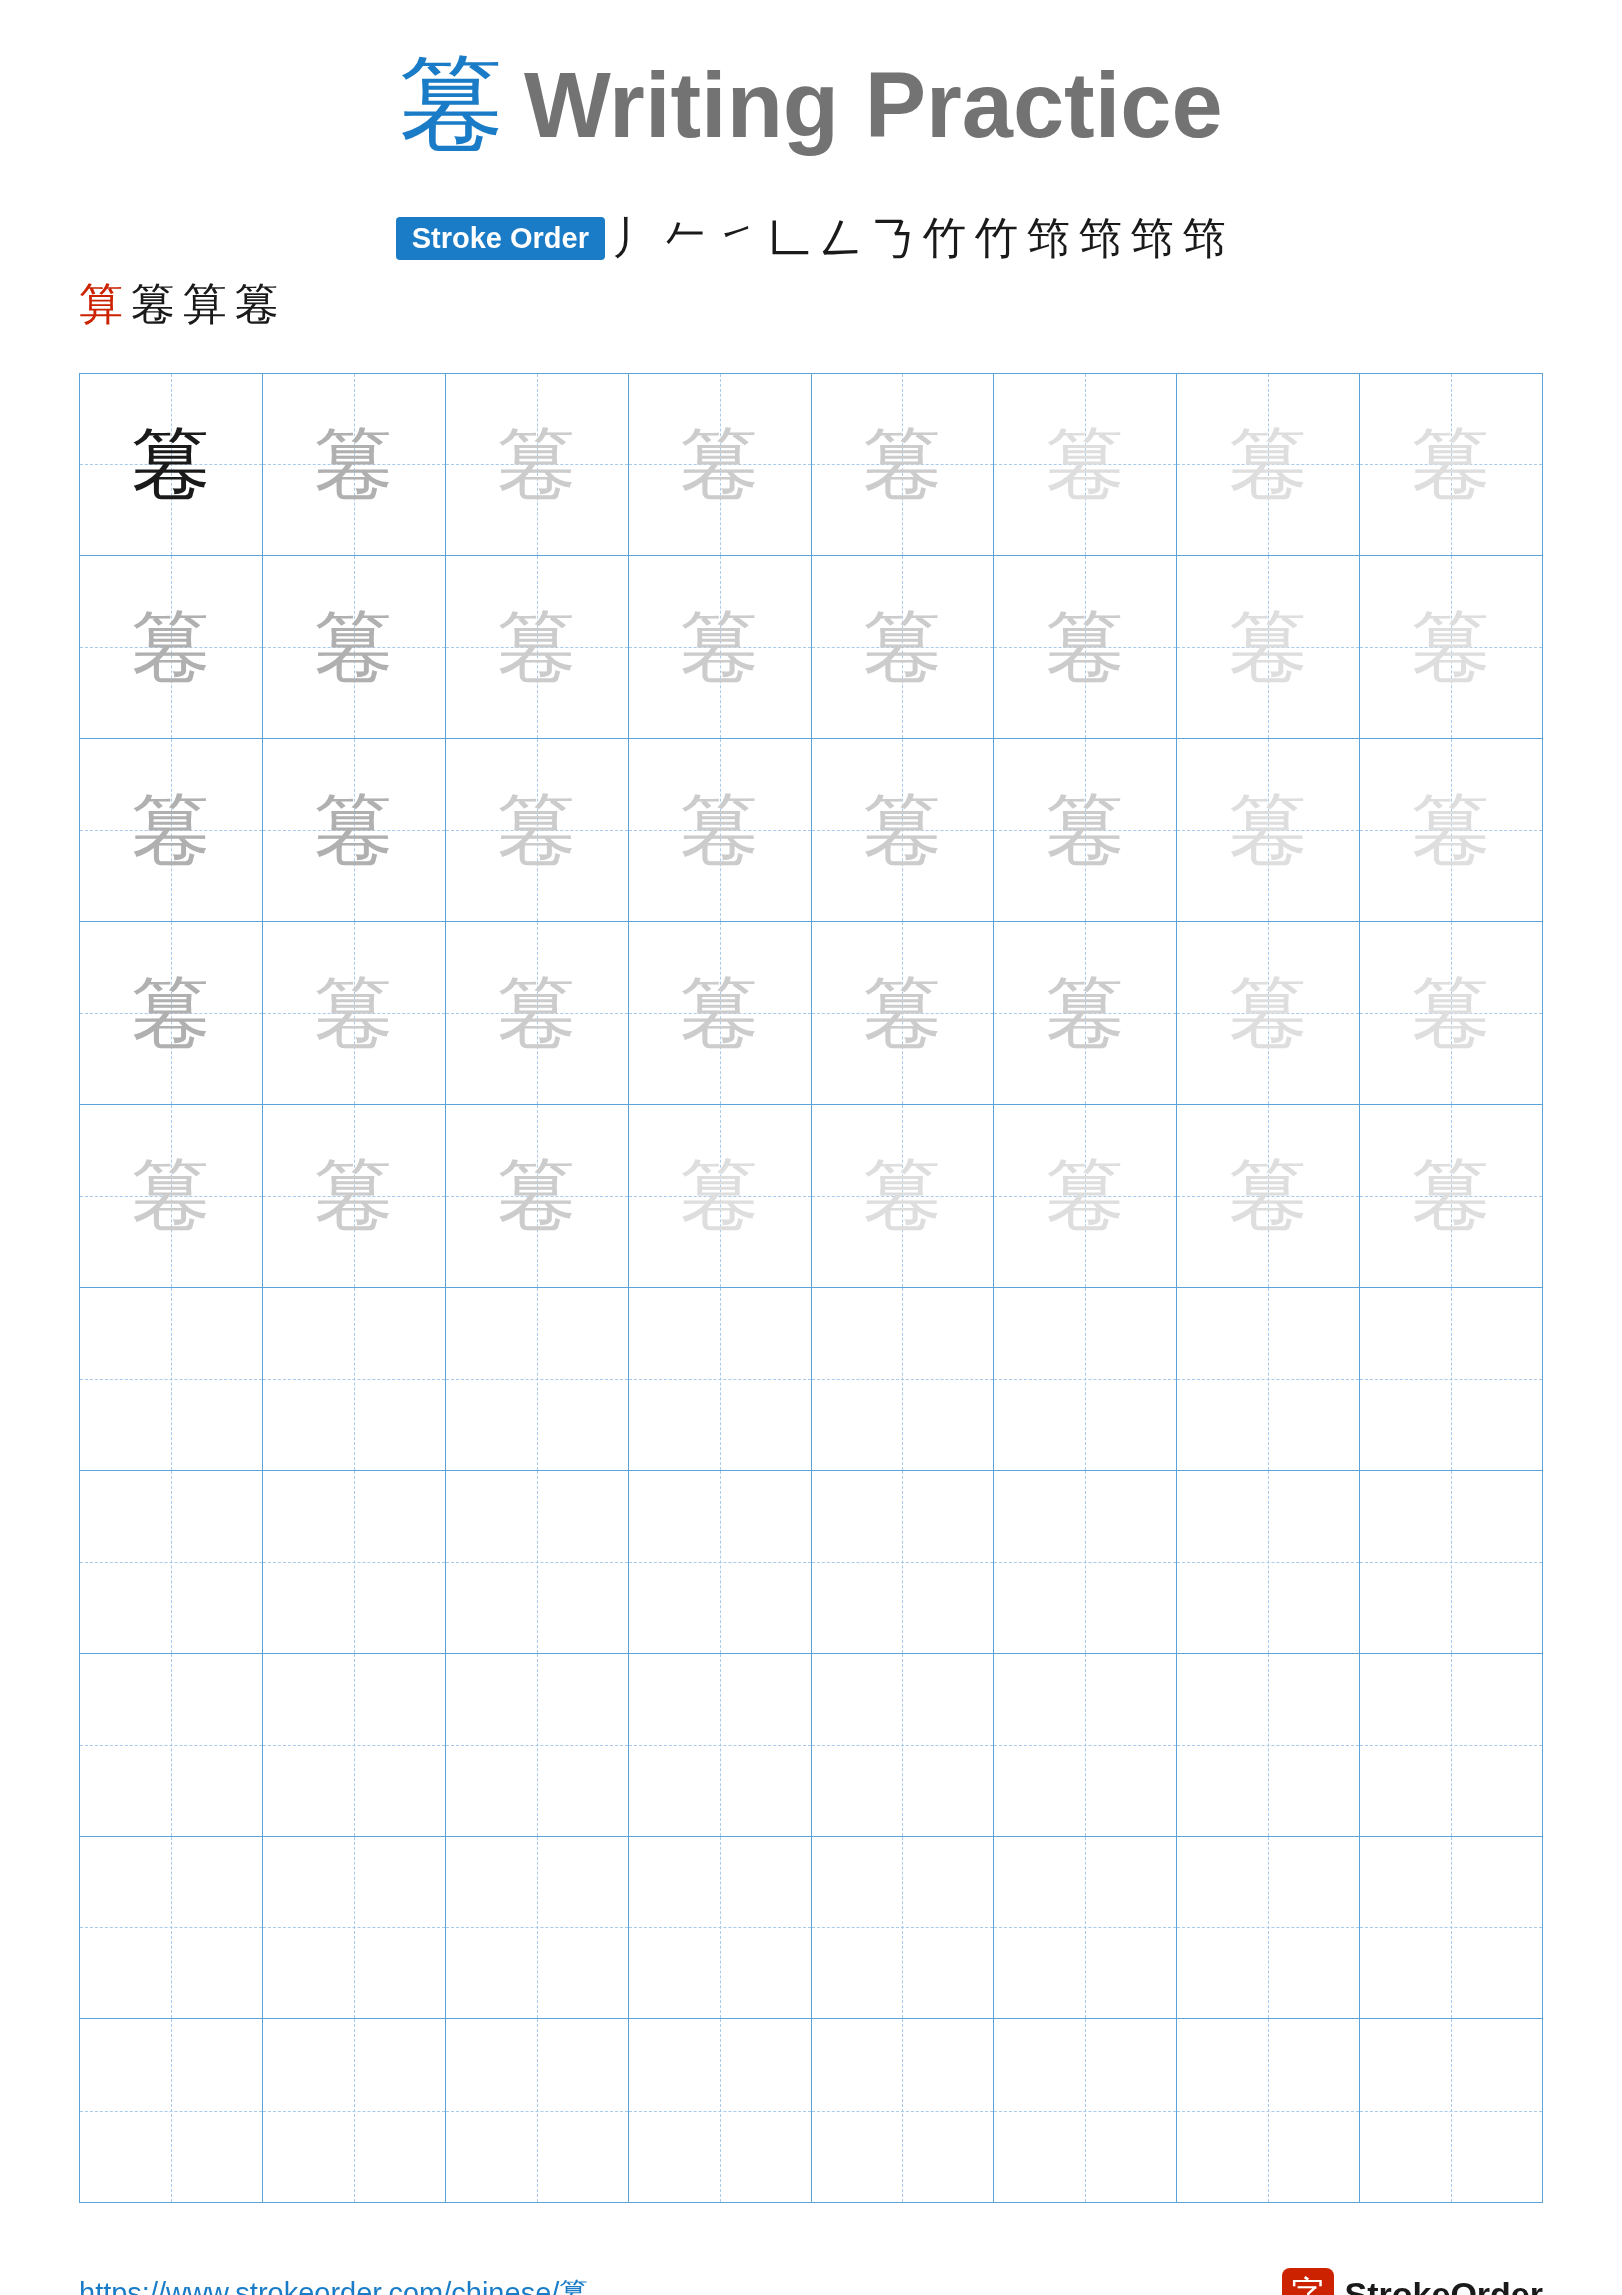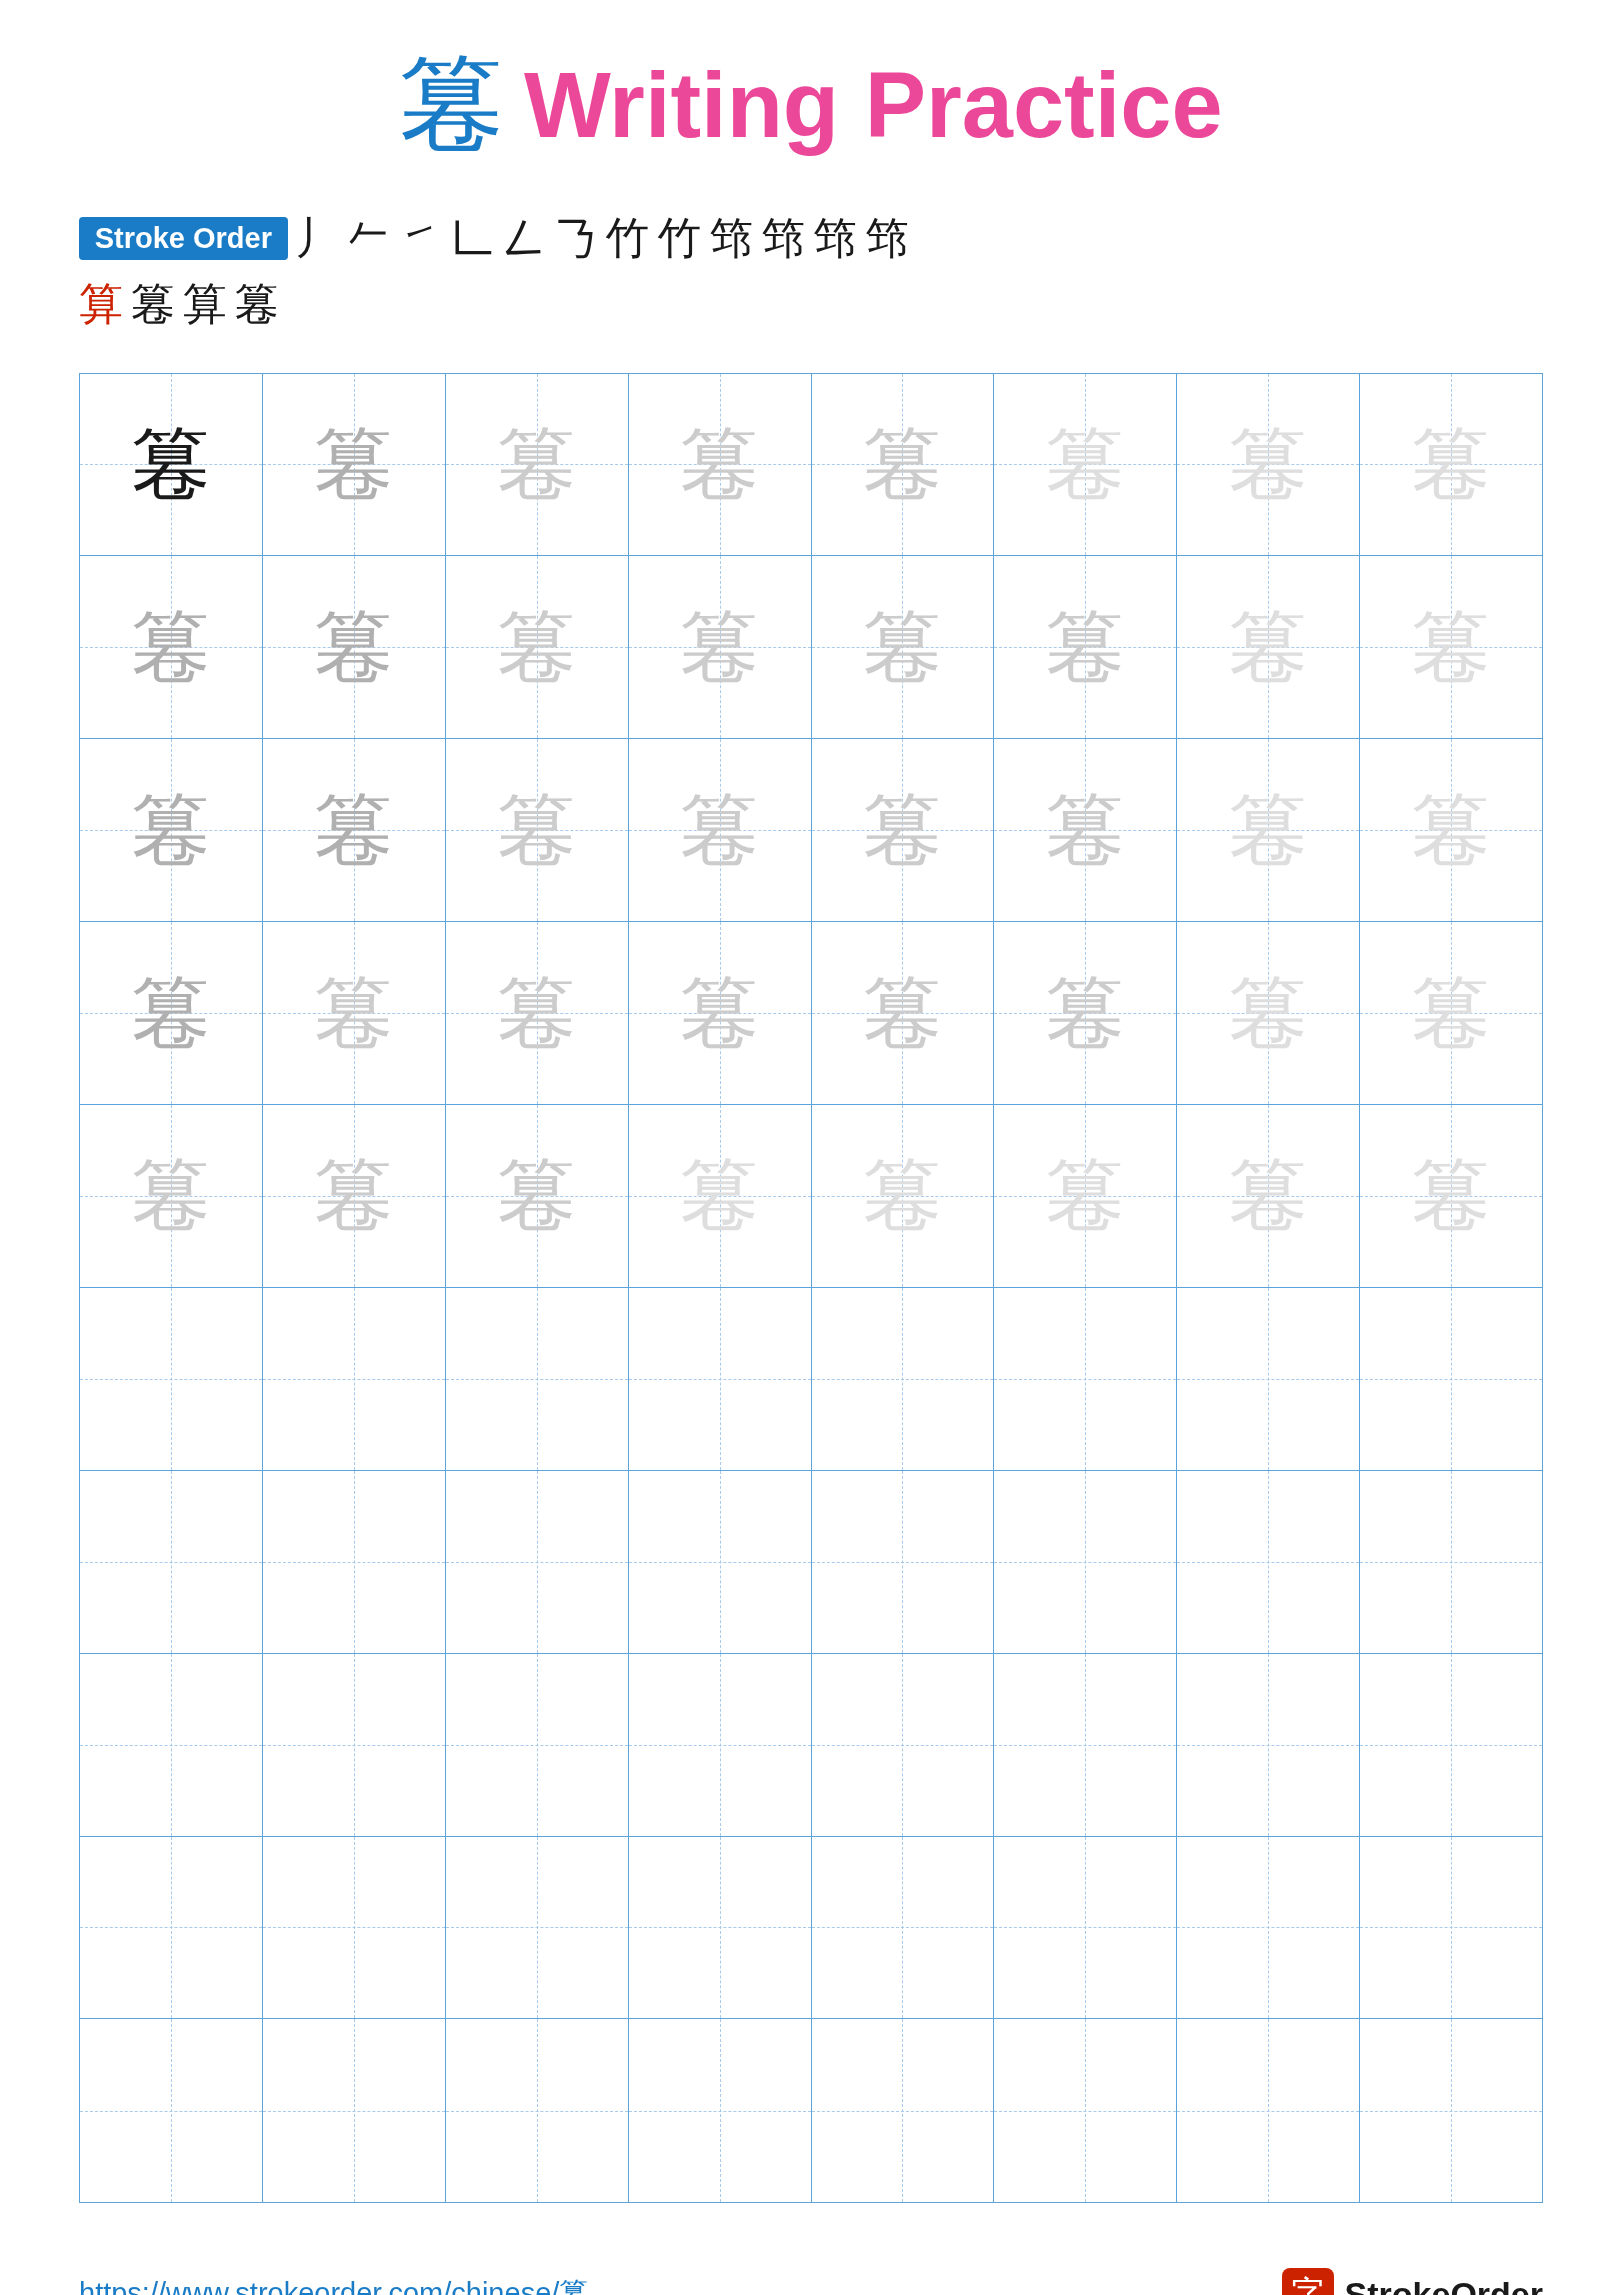--- a/index.html
+++ b/index.html
@@ -31,37 +31,38 @@
 
     .title-char {
       font-size: 105px;
       color: #1a7cc7;
       font-family: serif;
       line-height: 1;
     }
 
     .title-text {
       font-size: 92px;
-      color: #ec4899;
+      color: #737373;
       font-family: Arial, sans-serif;
       font-weight: bold;
       line-height: 1;
     }
 
     .stroke-order-section {
       width: 100%;
       margin-bottom: 39px;
     }
 
     .stroke-order-row {
       display: flex;
       align-items: center;
       flex-wrap: wrap;
       gap: 6.5px;
       margin-bottom: 6.5px;
+      justify-content: center;
     }
 
     .stroke-order-badge {
       background: #1a7cc7;
       color: white;
       font-size: 29px;
       padding: 5.2px 15.7px;
       border-radius: 3.9px;
       font-family: Arial, sans-serif;
       font-weight: bold;

